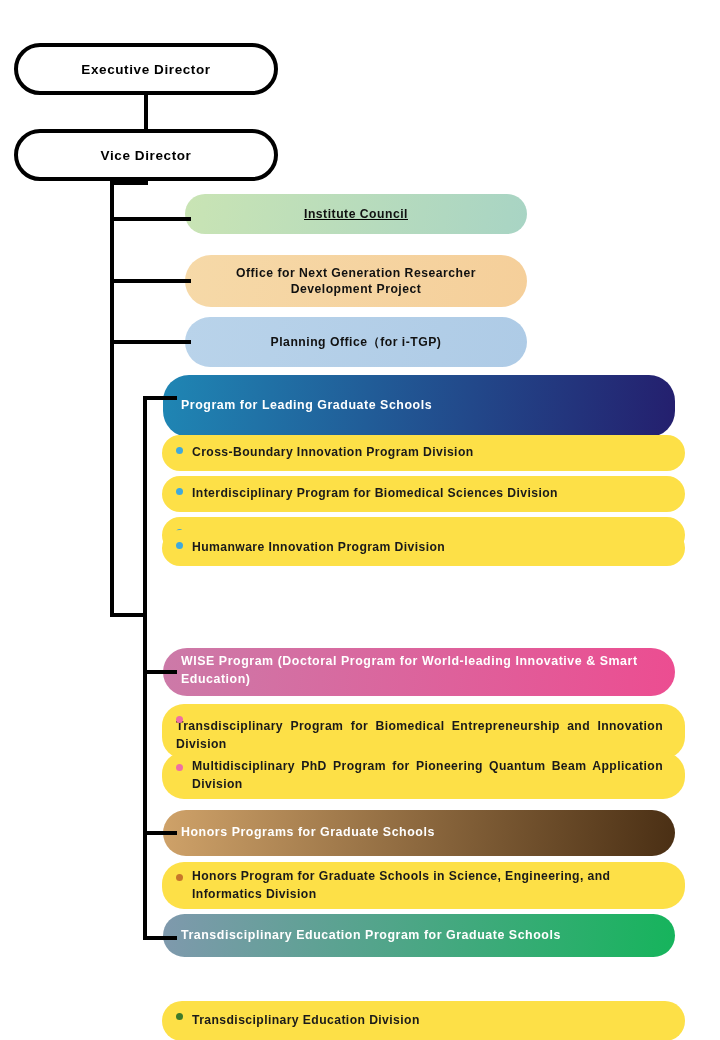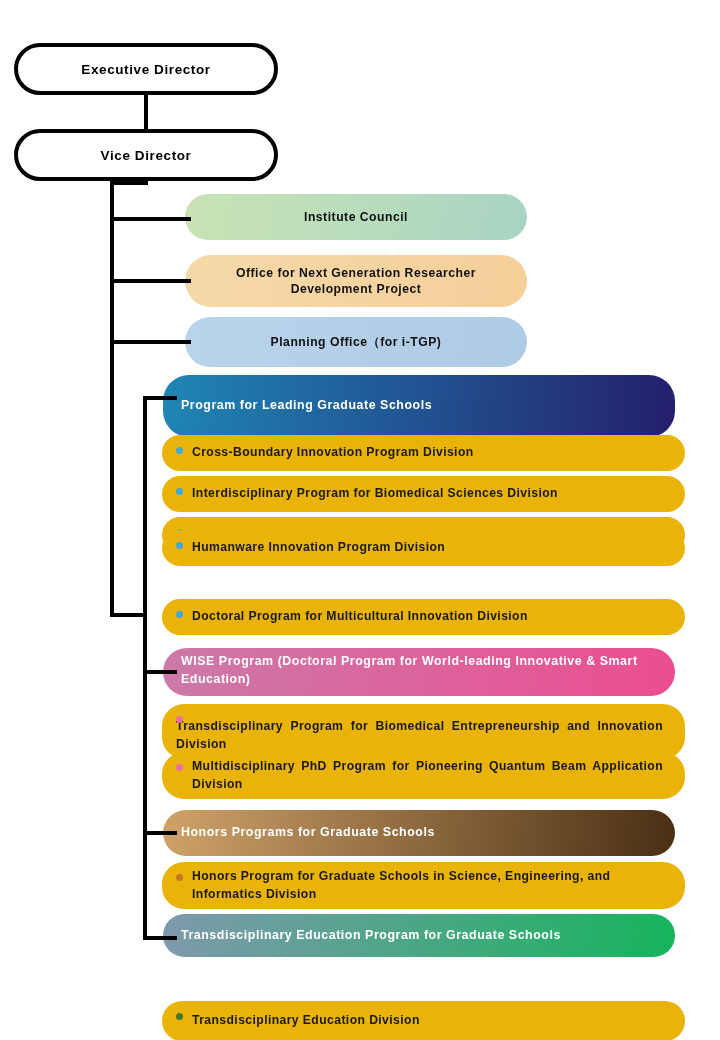--- a/index.html
+++ b/index.html
@@ -83,21 +83,21 @@
     color: #ffffff;
     letter-spacing: 0.55px;
     line-height: 1.45;
   }
 
   
   .division-row {
     position: absolute;
     left: 162px;
     width: 523px;
-    background: #eab308;
+    background: #fde047;
     border-radius: 22px;
     display: flex;
     align-items: center;
     padding: 6px 22px 6px 14px;
   }
   .division-bullet {
     flex: 0 0 auto;
     width: 7px;
     height: 7px;
     border-radius: 50%;
@@ -124,21 +124,21 @@
 <body>
 
 <div id="chart">
     <div class="director-box" style="top: 43px;">
       <div class="director-label">Executive Director</div>
     </div>
     <div class="director-box" style="top: 129px;">
       <div class="director-label">Vice Director</div>
     </div>
     <div class="line v-line" style="left: 144px; top: 95px; width: 4px; height: 34px;"></div>
-    <div class="pastel-panel" style="top: 194px; height: 46px; background: linear-gradient(100deg, rgb(201, 228, 180) 0%, rgb(168, 212, 196) 100%);">
+    <div class="pastel-panel" style="top: 194px; height: 40px; background: linear-gradient(100deg, rgb(201, 228, 180) 0%, rgb(168, 212, 196) 100%); text-decoration: underline;">
       <div class="pastel-label">Institute Council</div>
     </div>
     <div class="line h-line" style="left: 110px; top: 217px; width: 81px; height: 4px;"></div>
     <div class="pastel-panel" style="top: 255px; height: 52px; background: linear-gradient(100deg, rgb(246, 217, 168) 0%, rgb(245, 207, 154) 100%); text-align: center;">
       <div class="pastel-label">Office for Next Generation Researcher Development Project</div>
     </div>
     <div class="line h-line" style="left: 110px; top: 279px; width: 81px; height: 4px;"></div>
     <div class="pastel-panel" style="top: 317px; height: 50px; background: linear-gradient(100deg, rgb(185, 211, 234) 0%, rgb(174, 203, 230) 100%);">
       <div class="pastel-label">Planning Office（for i-TGP)</div>
     </div>
@@ -154,24 +154,20 @@
     <div class="division-row" style="top: 476px; min-height: 36px;">
       <span class="division-bullet" style="background: rgb(63, 169, 220);"></span>
       <div class="division-label">Interdisciplinary Program for Biomedical Sciences Division</div>
     </div>
     <div class="division-row" style="top: 517px; min-height: 36px;">
       <span class="division-bullet" style="background: rgb(63, 169, 220);"></span>
     </div>
     <div class="division-row" style="top: 530px; min-height: 36px;">
       <span class="division-bullet" style="background: rgb(63, 169, 220);"></span>
       <div class="division-label">Humanware Innovation Program Division</div>
-    </div>
-    <div class="division-row" style="top: 599px; min-height: 36px;">
-      <span class="division-bullet" style="background: rgb(63, 169, 220);"></span>
-      <div class="division-label">Doctoral Program for Multicultural Innovation Division</div>
     </div>
     <div class="group-header" style="top: 648px; height: 48px; background: linear-gradient(95deg, rgb(204, 122, 168) 0%, rgb(236, 77, 145) 100%); align-items: flex-end;">
       <div class="group-header-label">WISE Program (Doctoral Program for World-leading Innovative &amp; Smart Education)</div>
     </div>
     <div class="line h-line" style="left: 143px; top: 670px; width: 34px; height: 4px;"></div>
     <div class="division-row" style="top: 704px; min-height: 44px; flex-direction: column;">
       <span class="division-bullet" style="background: rgb(239, 111, 163);"></span>
       <div class="division-label justified">Transdisciplinary Program for Biomedical Entrepreneurship and Innovation Division</div>
     </div>
     <div class="division-row" style="top: 752px; min-height: 44px;">

